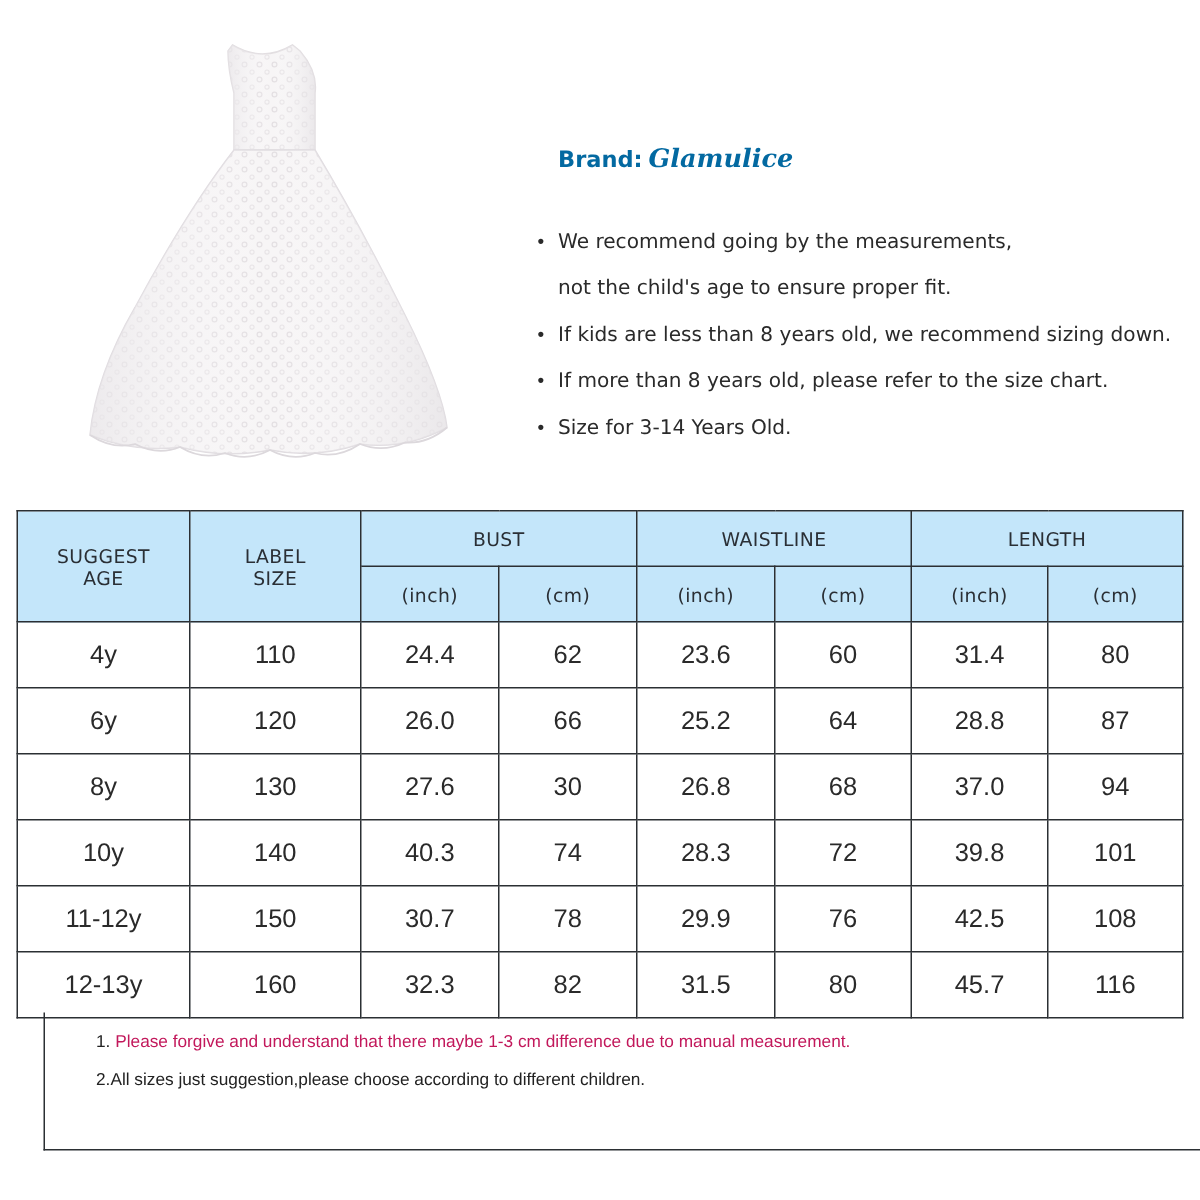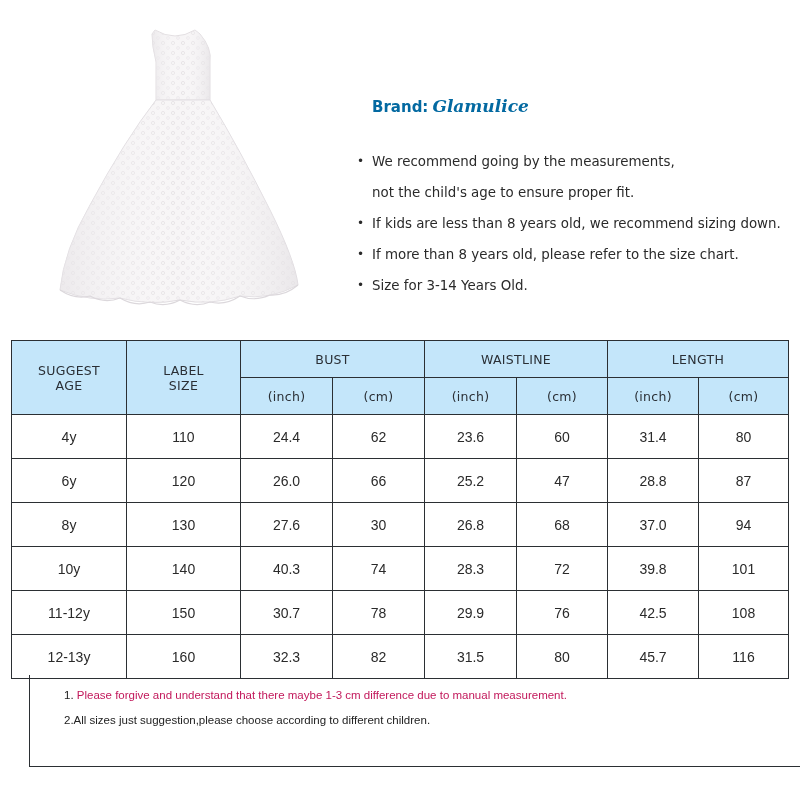--- a/index.html
+++ b/index.html
@@ -12,21 +12,21 @@
   .bullets li { font-family:"DejaVu Sans", sans-serif; font-size:13.4px; color:#2a2a2a; line-height:31px; position:relative; padding-left:15px; white-space:nowrap; }
   .bullets li .dot { position:absolute; left:0; top:0; font-size:12px; }
   .bullets li.cont { padding-left:15px; }
 
   table.size-chart { position:absolute; left:11px; top:340px; width:777px; border-collapse:collapse; table-layout:fixed;
     font-family:"DejaVu Sans", sans-serif; }
   table.size-chart td, table.size-chart th { border:1.5px solid #2b2f33; text-align:center; vertical-align:middle; padding:0; }
   table.size-chart th { background:#c4e6fa; font-weight:normal; font-size:12.5px; color:#2a2f35; letter-spacing:0.3px; }
   tr.hr1 th { height:36px; }
   tr.hr2 th { height:36px; }
-  table.size-chart td { height:43px; font-family:"Liberation Sans", sans-serif; font-size:14px; color:#2a2a2a; }
+  table.size-chart td { height:43px; font-family:"Liberation Sans", sans-serif; font-size:17px; color:#2a2a2a; }
   .notes { position:absolute; left:29px; top:675px; width:775px; height:92px; border:1.5px solid #2b2f33; border-top:none; box-sizing:border-box; }
   .note { position:absolute; left:34px; font-family:"Liberation Sans", sans-serif; font-size:11.5px; color:#222; white-space:nowrap; }
 </style>
 </head>
 <body>
 
 <div class="product-image">
   <svg width="270" height="320" viewBox="0 0 270 320">
     <defs>
       <pattern id="lace" width="10" height="10" patternUnits="userSpaceOnUse">
@@ -101,21 +101,21 @@
       <td>60</td>
       <td>31.4</td>
       <td>80</td>
     </tr>
     <tr>
       <td>6y</td>
       <td>120</td>
       <td>26.0</td>
       <td>66</td>
       <td>25.2</td>
-      <td>47</td>
+      <td>64</td>
       <td>28.8</td>
       <td>87</td>
     </tr>
     <tr>
       <td>8y</td>
       <td>130</td>
       <td>27.6</td>
       <td>30</td>
       <td>26.8</td>
       <td>68</td>

